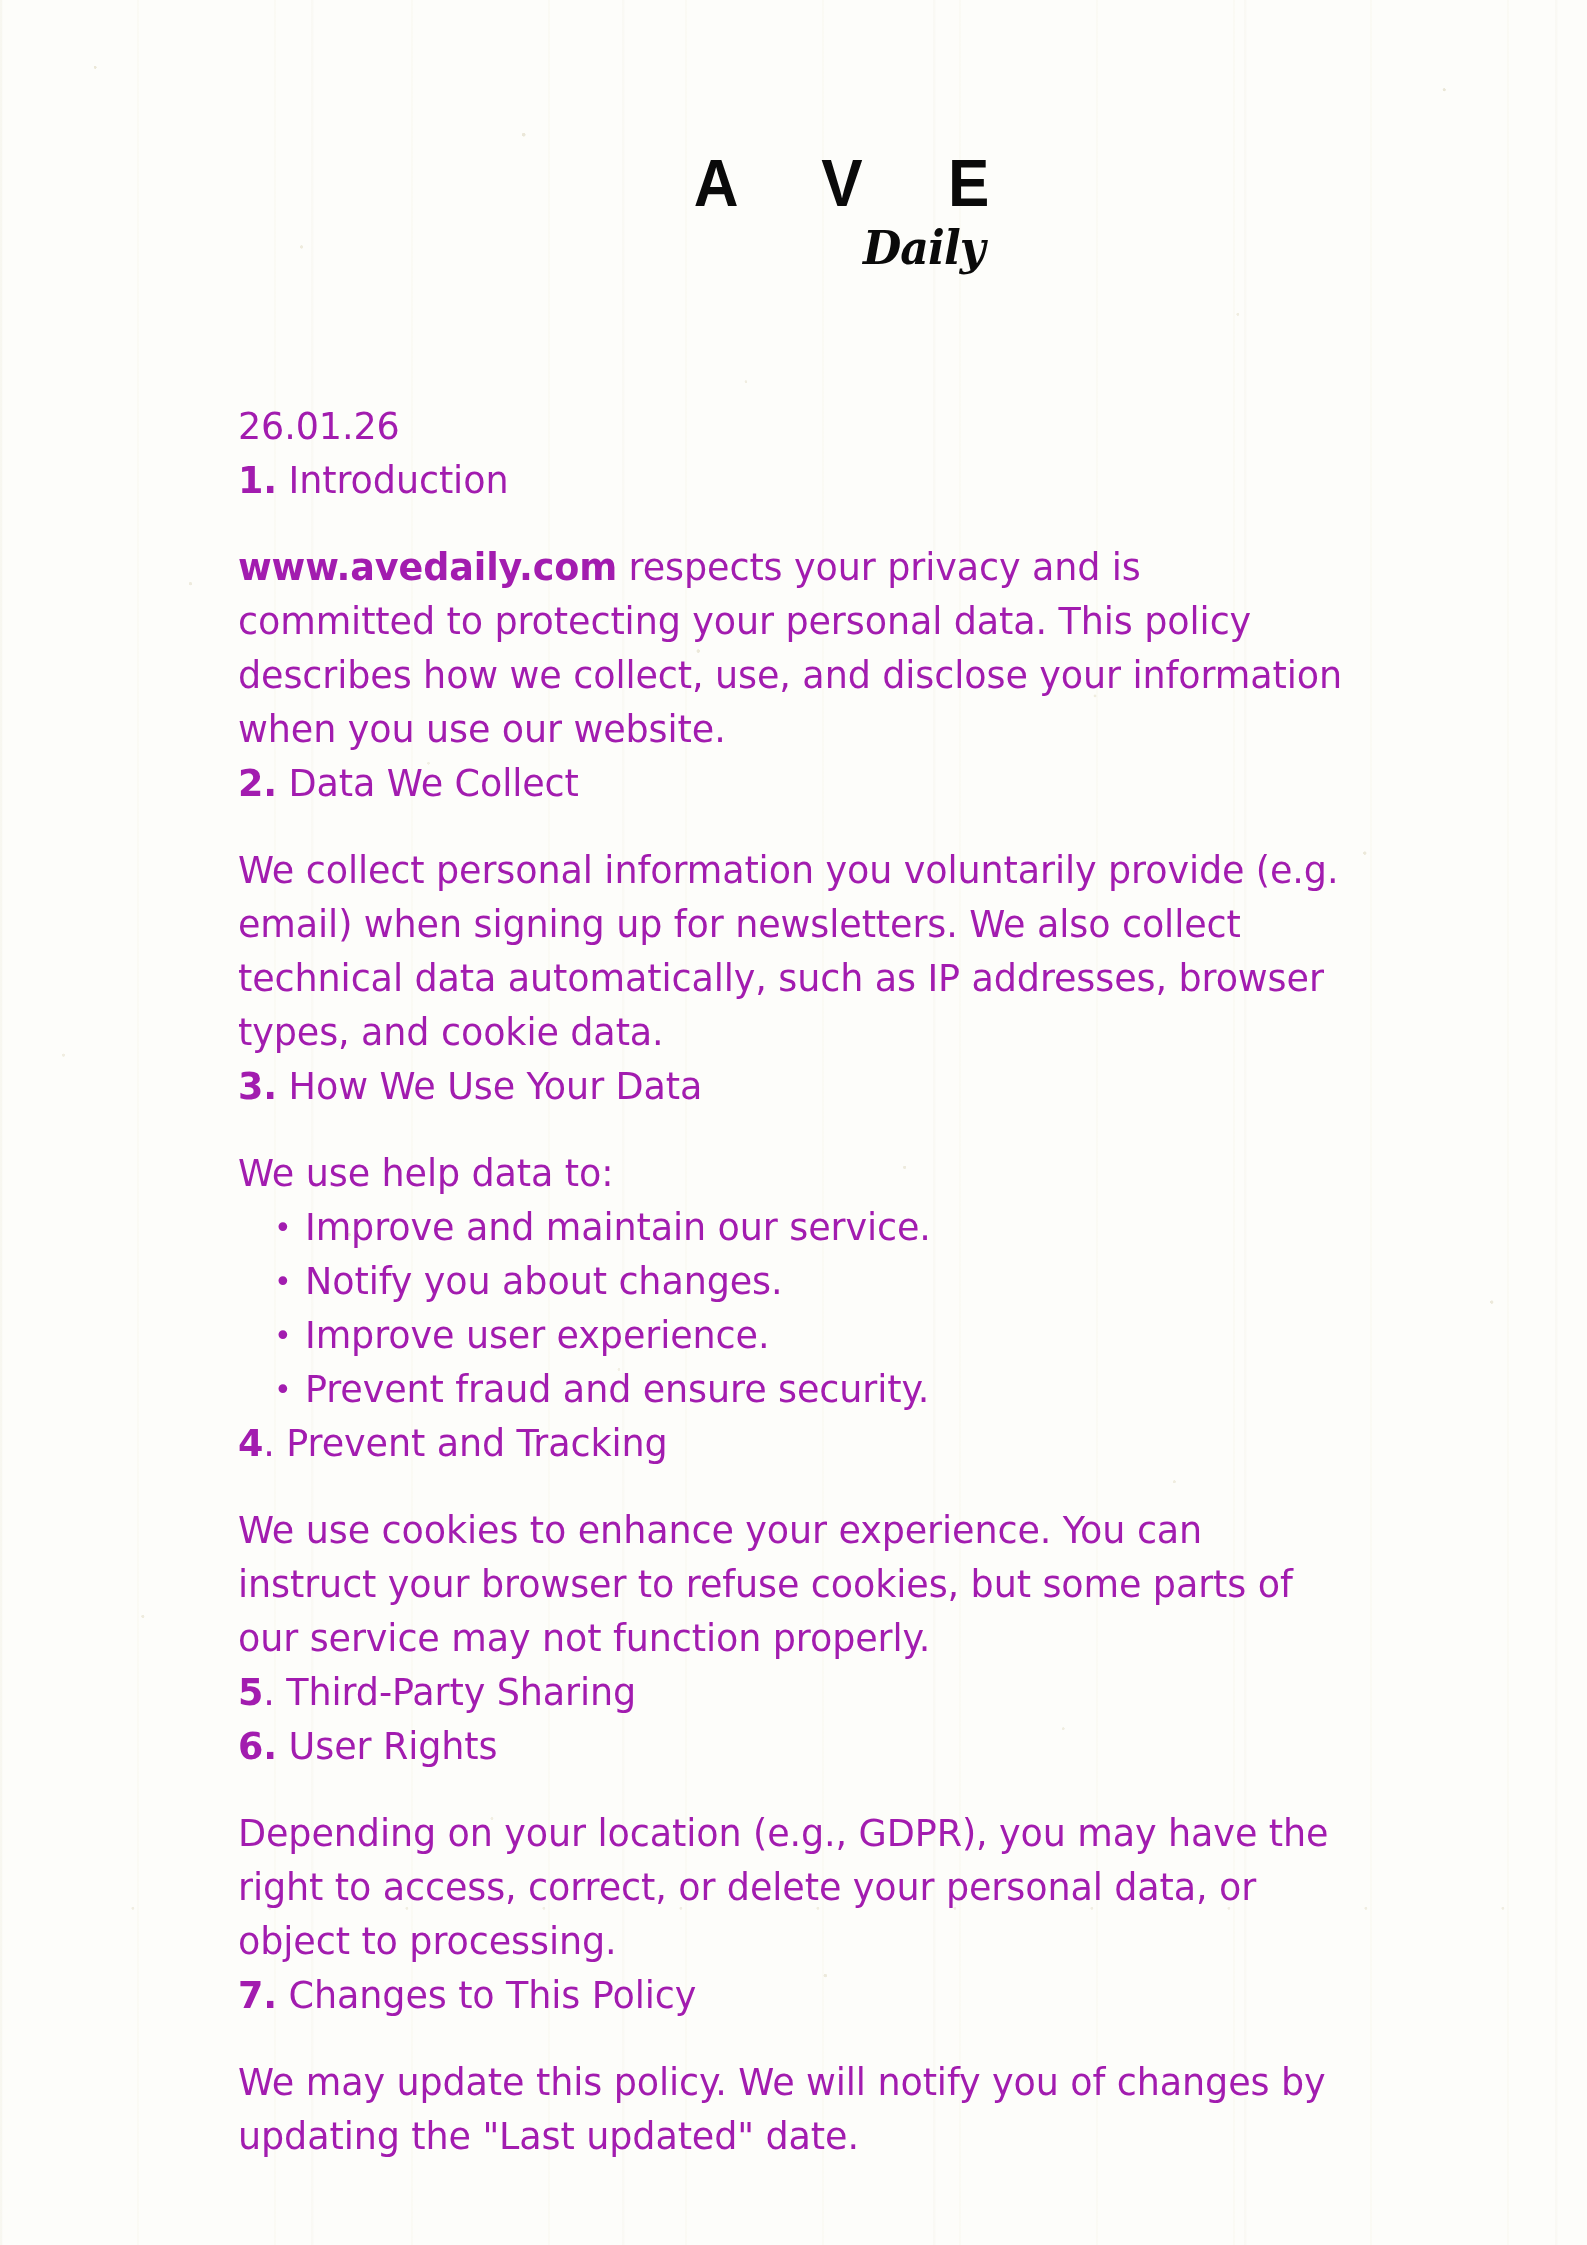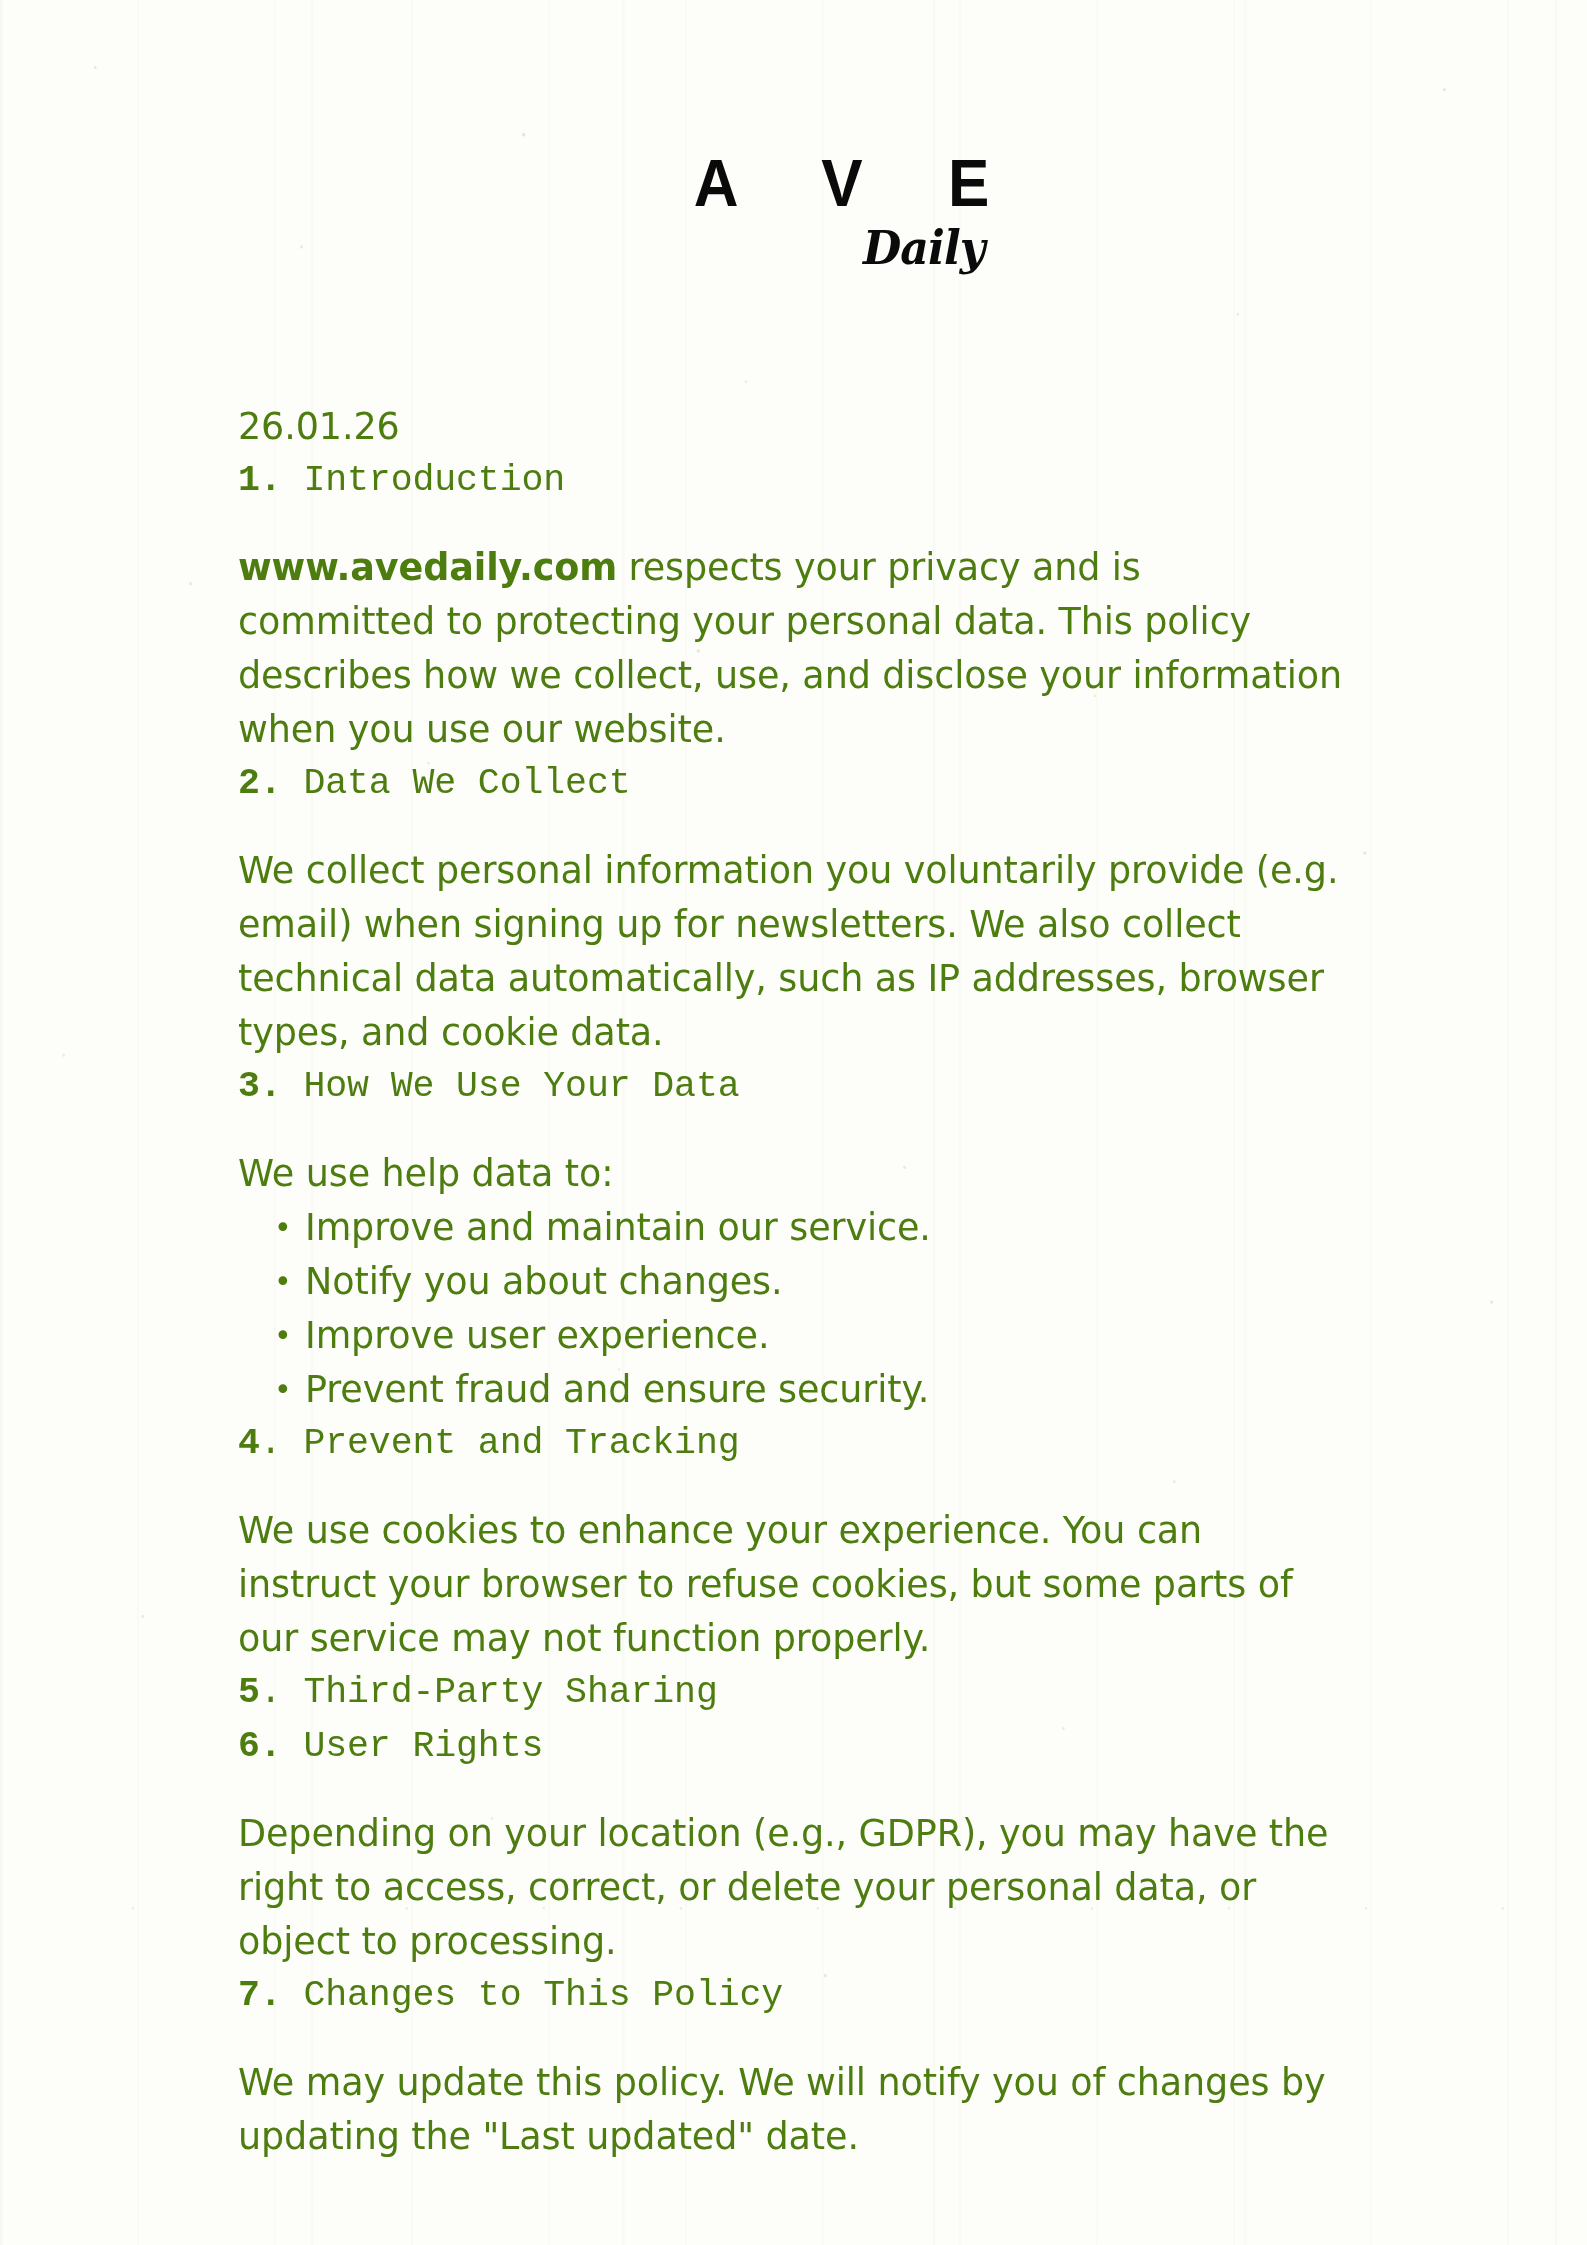--- a/index.html
+++ b/index.html
@@ -124,34 +124,33 @@
 
   
   .content {
     position: absolute;
     top: 400px;
     left: 238px;
     width: 1110px;
     font-family: "DejaVu Sans", sans-serif;
     font-size: 36.5px;
     line-height: 54px;
-    color: #4d7c0f;
+    color: #a21caf;
     letter-spacing: -0.1px;
   }
   .line {
     display: block;
     white-space: normal;
   }
   .para {
     display: block;
     margin-top: 33px;
   }
   .heading {
     display: block;
-    font-family: Liberation Mono, monospace;
   }
   .num {
     font-weight: bold;
   }
   .num-reg-dot {
     font-weight: normal;
   }
   .bullets {
     display: block;
     margin: 0;

